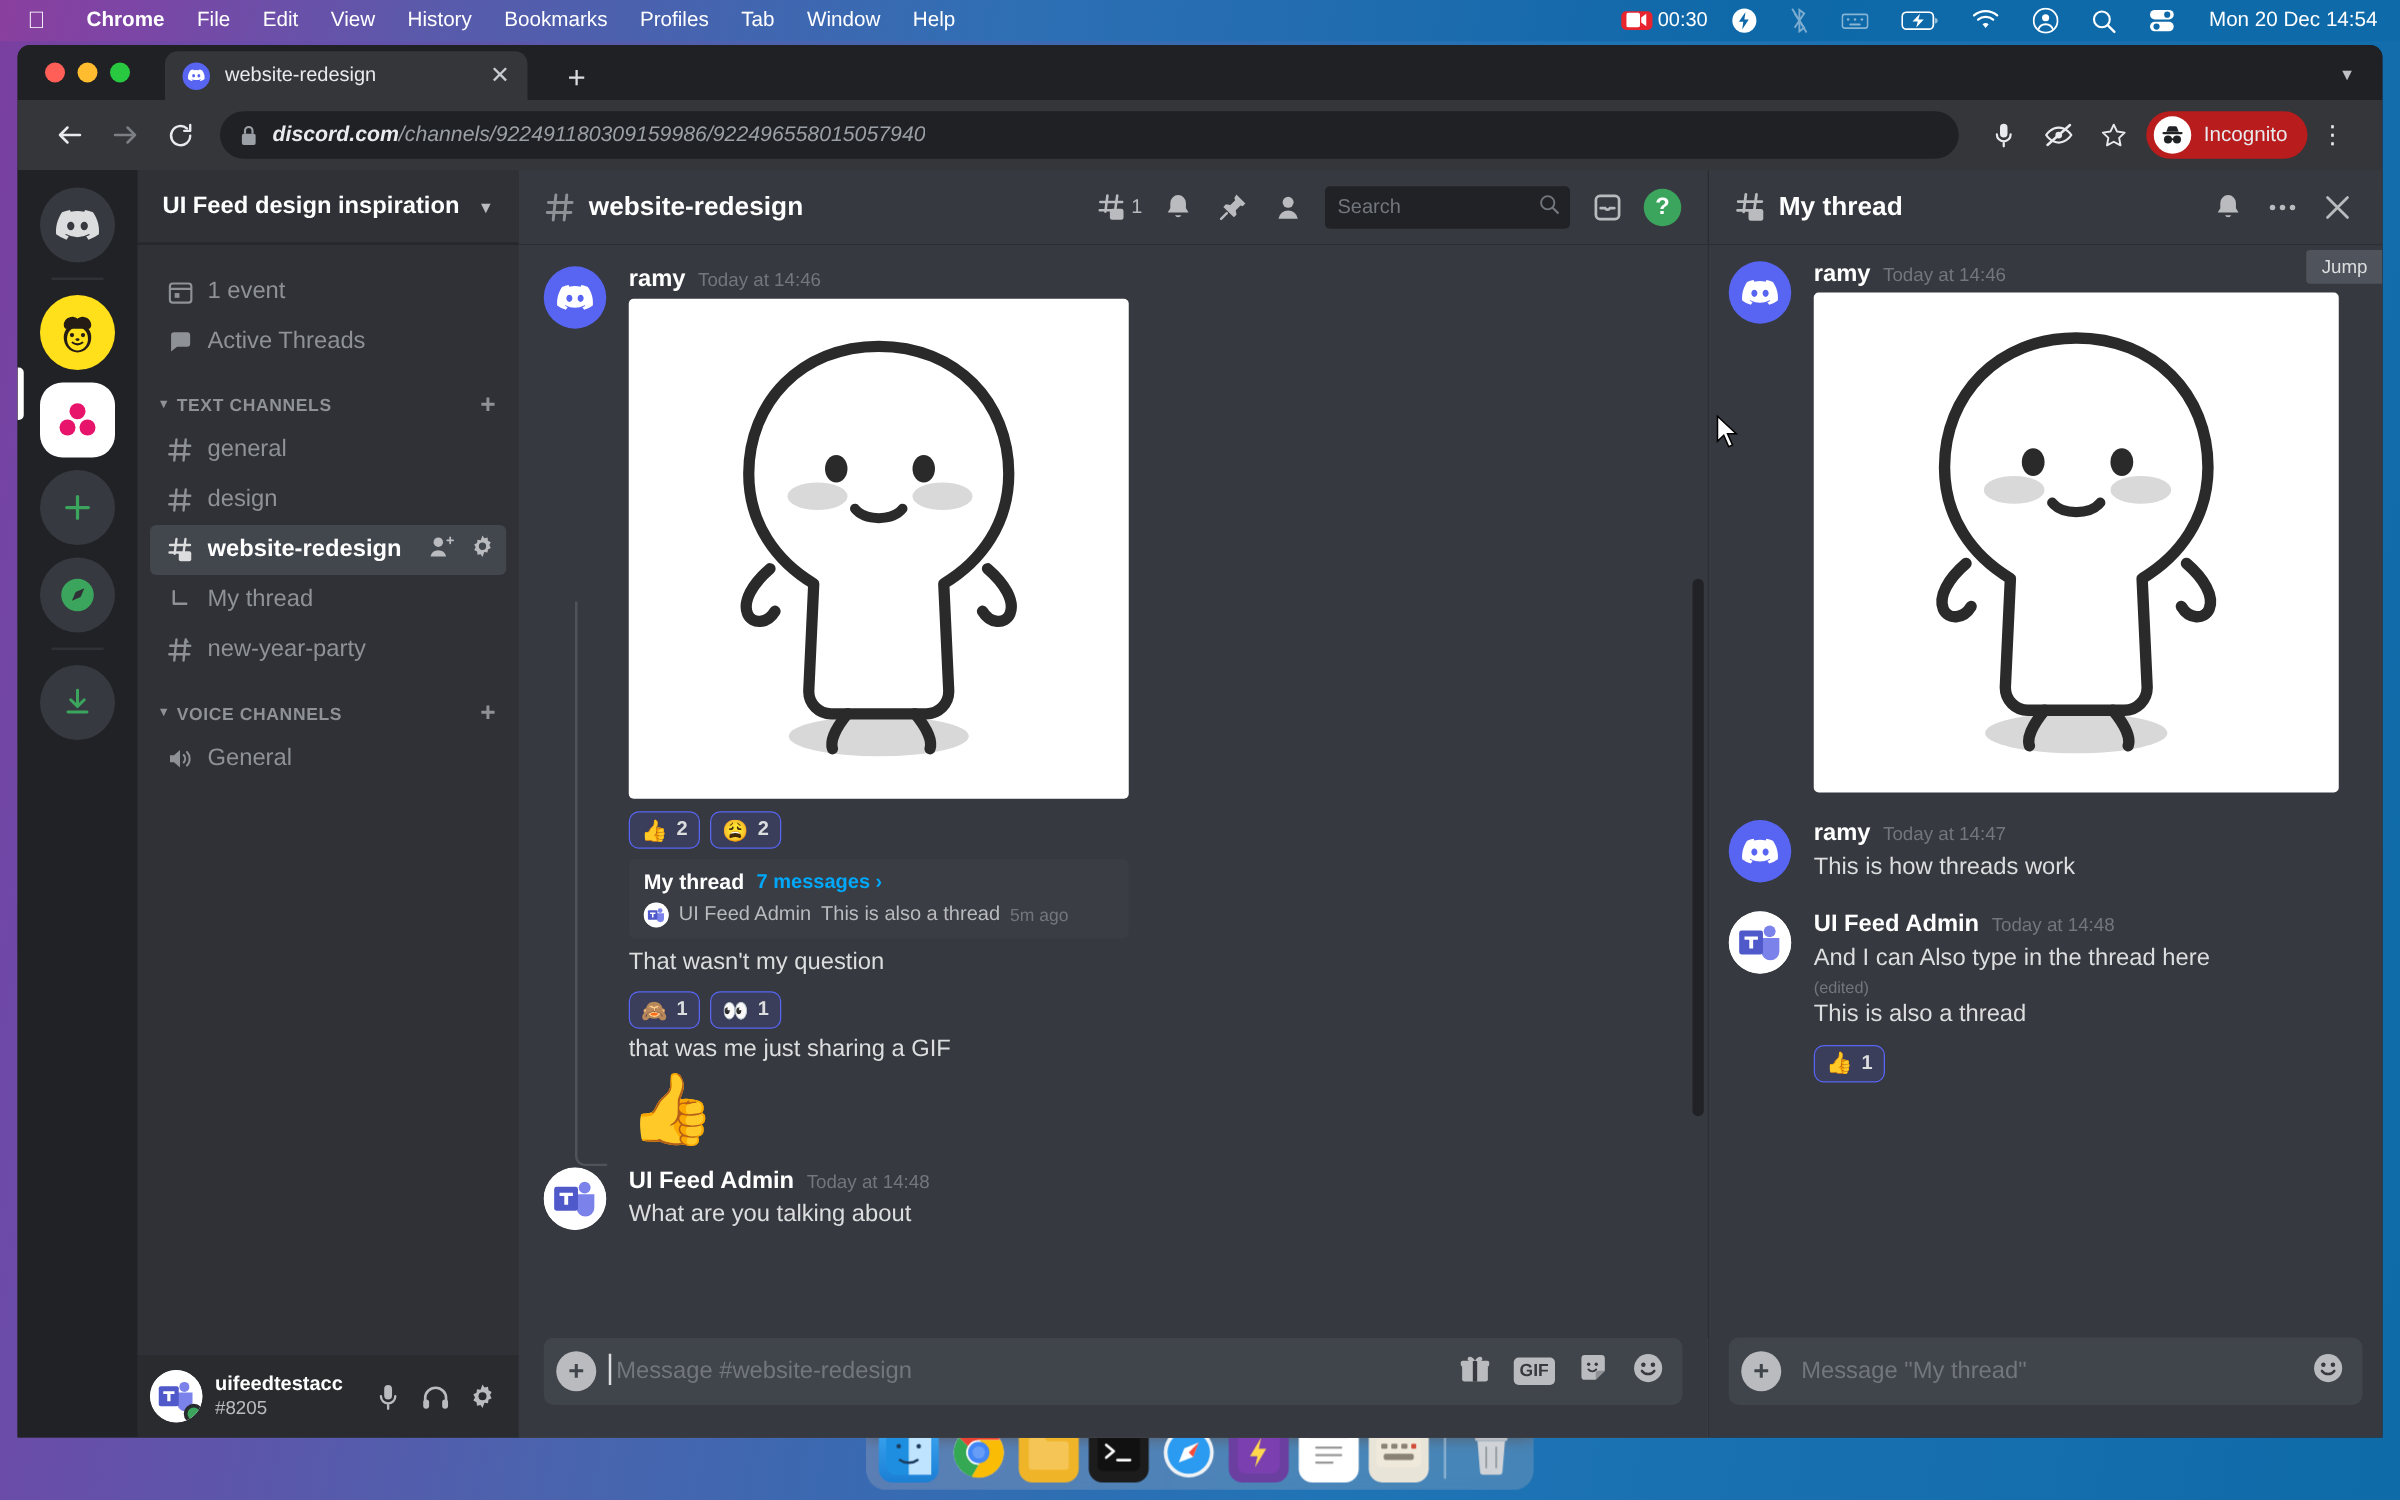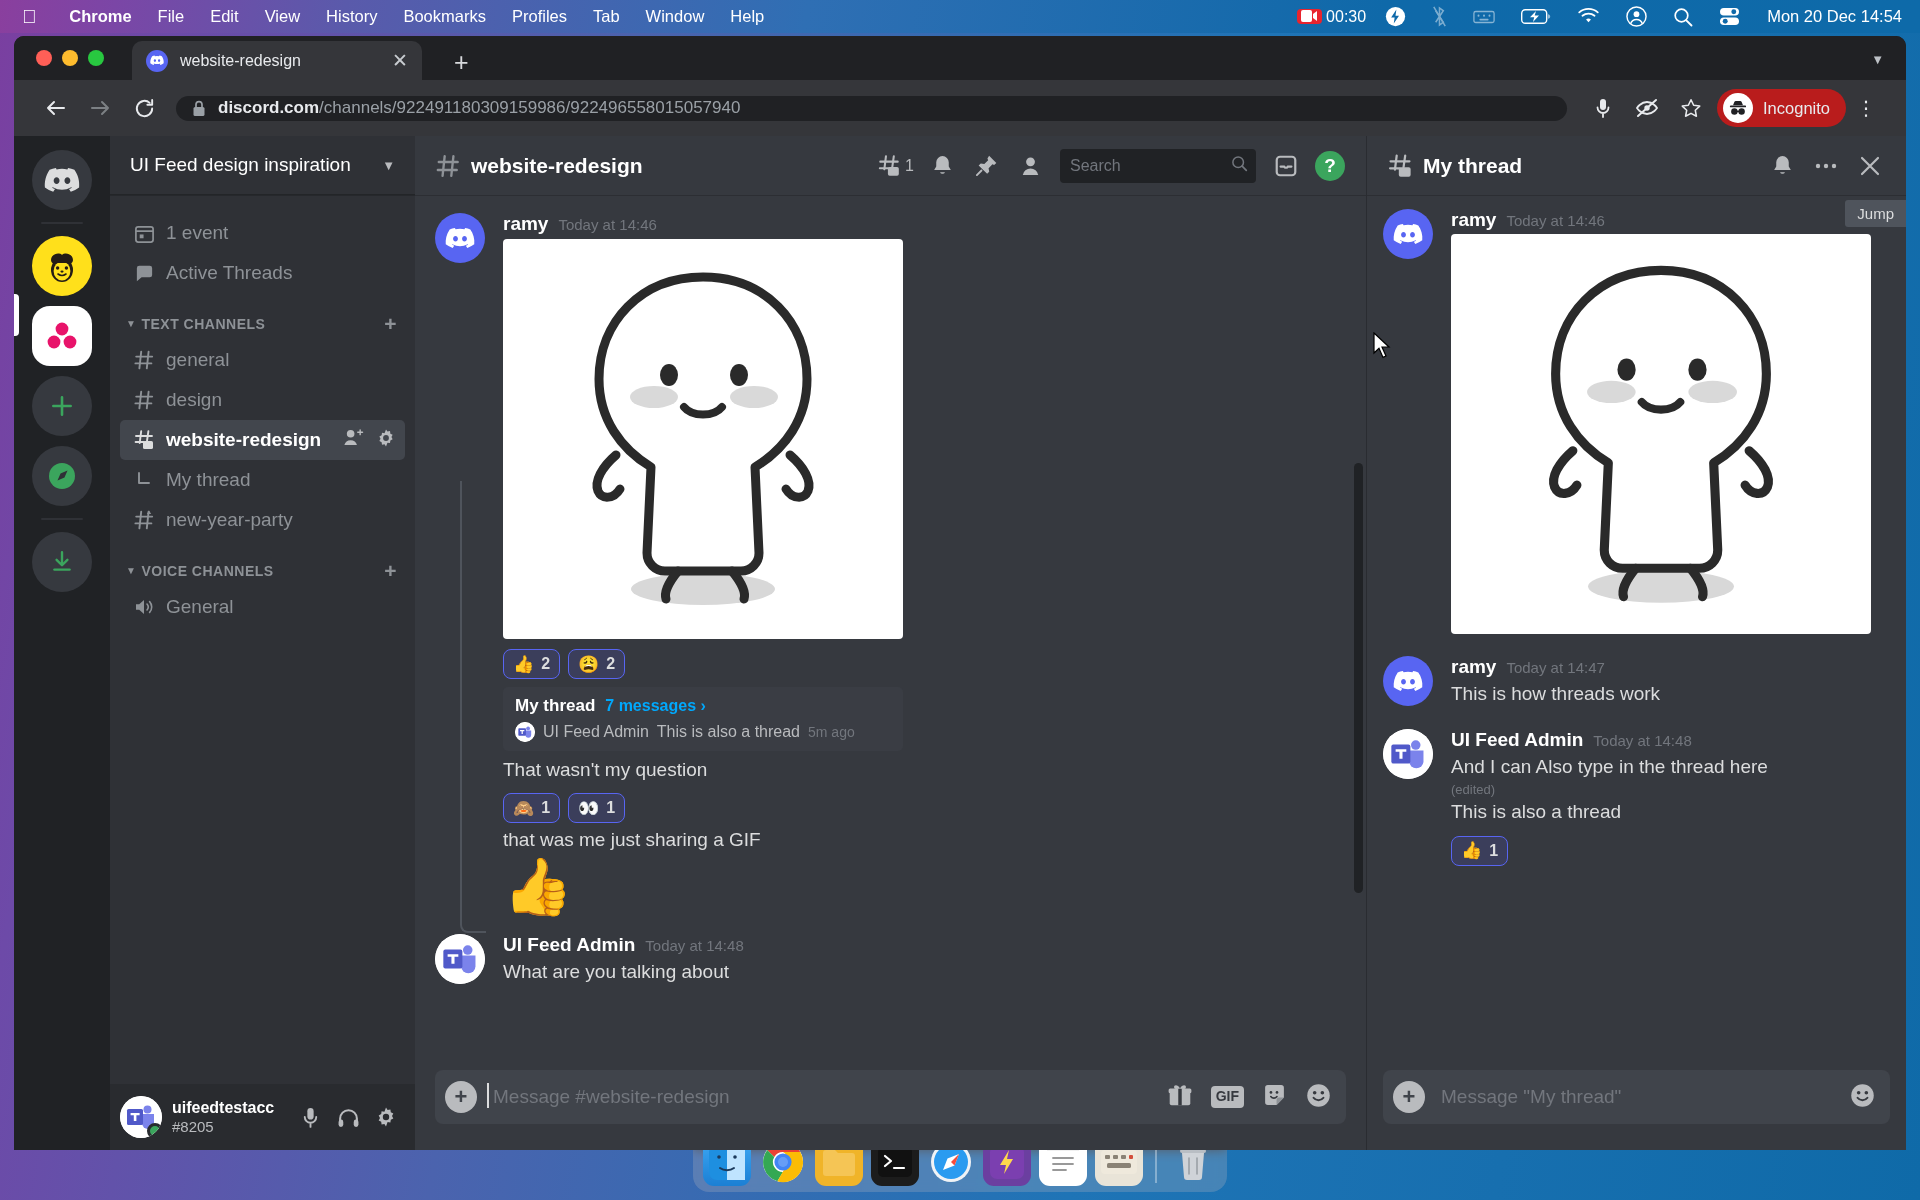--- a/index.html
+++ b/index.html
@@ -39,22 +39,22 @@
   .tab-title { color:#e8eaed; font-size:16px; margin-left:12px; flex:1; white-space:nowrap;
                overflow:hidden; text-overflow:ellipsis; }
   .tab-close { color:#c8ccd0; font-size:19px; margin-right:14px; line-height:1; }
   .tab-plus { position:absolute; left:440px; top:14px; color:#d8dadd; font-size:25px; line-height:1; }
   .tabstrip-chev { position:absolute; right:22px; top:16px; color:#bdc1c6; font-size:13px; }
 
   .toolbar { height:56px; background:#35363a; display:flex; align-items:center; padding:0 20px; }
   .tb-ic { color:#e8eaed; width:44px; height:44px; display:flex; align-items:center;
            justify-content:center; font-size:22px; }
   .tb-ic.dim { color:#7c8084; }
-  .omnibox { flex:1; height:25px; background:#202124; border-radius:20px; display:flex;
-             align-items:center; margin:0 14px 0 10px; padding:0 16px; }
+  .omnibox { flex:1; height:38px; background:#202124; border-radius:20px; display:flex;
+             align-items:center; margin:0 14px 0 10px; padding:0 16px;font-style:italic; }
   .lock { margin-right:12px; display:flex; align-items:center; }
   .url { font-size:17px; color:#9aa0a6; white-space:nowrap; overflow:hidden; }
   .url b { color:#e8eaed; font-weight:bold; }
   .incognito { height:38px; background:#b91c1c; border-radius:20px; display:flex; align-items:center;
                padding:0 16px 0 6px; margin-left:4px; }
   .inc-av { width:30px; height:30px; border-radius:50%; background:#fff; display:flex;
             align-items:center; justify-content:center; margin-right:10px; }
   .inc-txt { color:#e8eaed; font-size:16.5px; }
   .kebab { color:#e8eaed; font-size:20px; width:40px; text-align:center; line-height:1; letter-spacing:0; }
 
@@ -69,21 +69,21 @@
   .srv { width:60px; height:60px; border-radius:50%; display:flex; align-items:center;
          justify-content:center; background:#36393f; position:relative; }
   .srv.active { border-radius:18px; background:#fff; }
   .srv.mail { background:#ffe01b; border-radius:50%; }
   .sep { width:42px; height:2px; background:#2f3136; border-radius:1px; margin:2px 0; }
 
   
   .chans { width:305px; background:#2f3136; display:flex; flex-direction:column; }
   .srv-head { height:59px; display:flex; align-items:center; padding:0 20px;
               border-bottom:1px solid #232528; box-shadow:0 1px 0 rgba(4,4,5,.2); }
-  .srv-name { color:#fff; font-weight:normal; font-size:19px; flex:1; white-space:nowrap;
+  .srv-name { color:#fff; font-weight:bold; font-size:19px; flex:1; white-space:nowrap;
               overflow:hidden; text-overflow:ellipsis; }
   .srv-chev { color:#b9bbbe; font-size:13px; margin-left:8px; }
   .chan-scroll { flex:1; padding-top:18px; overflow:hidden; }
   .row { height:40px; margin:0 10px; border-radius:5px; display:flex; align-items:center;
          padding:0 9px; color:#8e9297; font-size:19px; }
   .row .ic { width:30px; display:flex; align-items:center; justify-content:center; margin-right:7px;
              color:#8e9297; flex:0 0 30px; }
   .row.active { background:#42464d; color:#fff; }
   .row.active .ic { color:#dcddde; }
   .row .lbl { flex:1; white-space:nowrap; overflow:hidden; text-overflow:ellipsis; }

